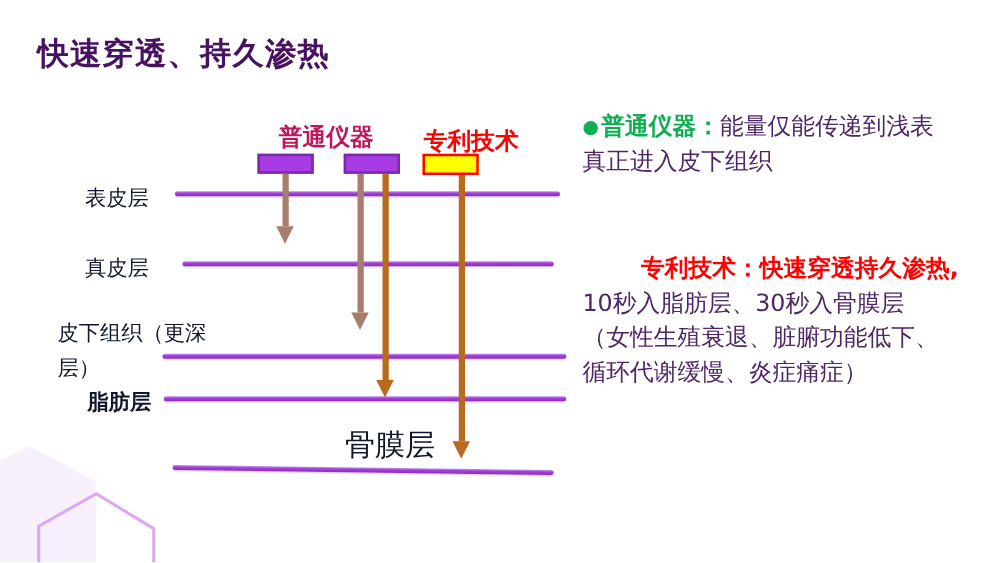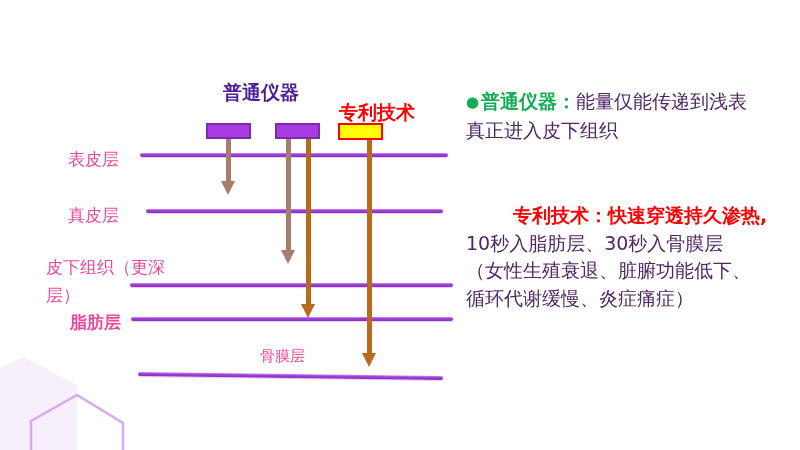--- a/index.html
+++ b/index.html
@@ -21,40 +21,40 @@
   .deco-hex{position:absolute;left:20px;top:391px;}
   
   .dev-rect{position:absolute;width:45px;height:16px;box-sizing:border-box;}
   .dev-purple{background:#A83BE4;border:2px solid #7B2BA8;}
   .dev-yellow{background:#FFFF00;border:2px solid #FF0000;height:17px;}
   .r1{left:206px;top:123px;}
   .r2{left:275px;top:123px;}
   .r3{left:338px;top:123px;}
   
   .dev-label{position:absolute;font-size:19px;font-weight:bold;white-space:nowrap;}
-  .lab-ordinary{left:223px;top:80px;color:#4c1d95;font-family:Liberation Mono, monospace;}
+  .lab-ordinary{left:223px;top:97px;color:#be185d;font-family:Liberation Mono, monospace;}
   .lab-patent{left:339px;top:100px;color:#FF0000;}
   
   .layer-line{
     position:absolute;height:4px;border-radius:2px;
     background:linear-gradient(180deg,#C695E8 0%,#A13FD8 40%,#8F2BC6 100%);
     box-shadow:0 1px 1px rgba(120,60,160,0.25);
   }
   .l1{left:140px;top:153px;width:308px;}
   .l2{left:146px;top:209px;width:297px;}
   .l3{left:130px;top:283px;width:323px;}
   .l4{left:131px;top:317px;width:322px;}
   .l5{left:138px;top:372px;width:305px;transform:rotate(0.75deg);transform-origin:left center;}
   
-  .layer-label{position:absolute;font-size:17px;color:#ec4899;line-height:28px;}
+  .layer-label{position:absolute;font-size:17px;color:#0f172a;line-height:28px;}
   .ll1{left:68px;top:145px;}
   .ll2{left:68px;top:201px;}
   .ll3{left:46px;top:253px;width:142px;}
   .ll4{left:70px;top:308px;font-weight:bold;}
-  .ll5{left:260px;top:342px;font-size:15px;}
+  .ll5{left:276px;top:342px;font-size:24px;}
   
   .shaft{position:absolute;width:5px;}
   .tan{background:#A97D6E;}
   .orange{background:#B96A1F;}
   .head{position:absolute;width:0;height:0;border-left:7px solid transparent;border-right:7px solid transparent;}
   .head-tan{border-top:14px solid #A97D6E;}
   .head-orange{border-top:14px solid #B96A1F;}
   .s1{left:226px;top:139px;height:42px;}  .h1{left:221px;top:181px;}
   .s2{left:286px;top:139px;height:111px;} .h2{left:281px;top:250px;}
   .s3{left:306px;top:139px;height:165px;} .h3{left:301px;top:304px;}
@@ -67,20 +67,21 @@
   .bullet{color:#0FAE52;font-size:15px;margin-right:2px;vertical-align:1px;}
   .green-bold{color:#0FAE52;font-weight:bold;margin-right:0;}
   .red-bold{color:#FF0000;font-weight:bold;}
   .indent{padding-left:14px;text-align:center;}
 </style>
 </head>
 <body>
 
 <div class="slide">
 
+  <div class="title">快速穿透、持久渗热</div>
 
   <div class="deco-fill"></div>
   <svg class="deco-hex" width="115" height="60" viewBox="0 0 115 60">
     <path d="M11,60 L11,30 L57,4 L103,32 L103,60" fill="none" stroke="#DCA9F0" stroke-width="2.5"></path>
   </svg>
 
   <div class="dev-label lab-ordinary">普通仪器</div>
   <div class="dev-label lab-patent">专利技术</div>
 
   <div class="dev-rect dev-purple r1"></div>

